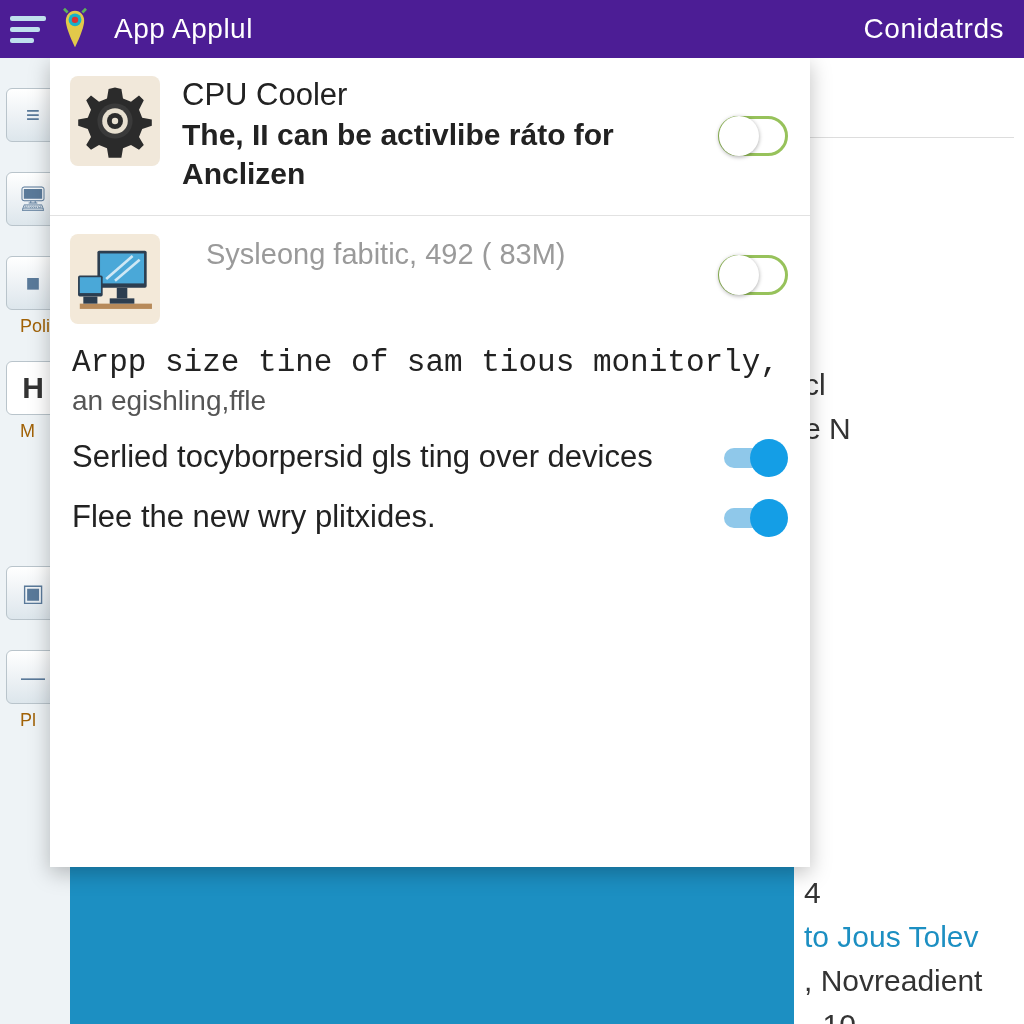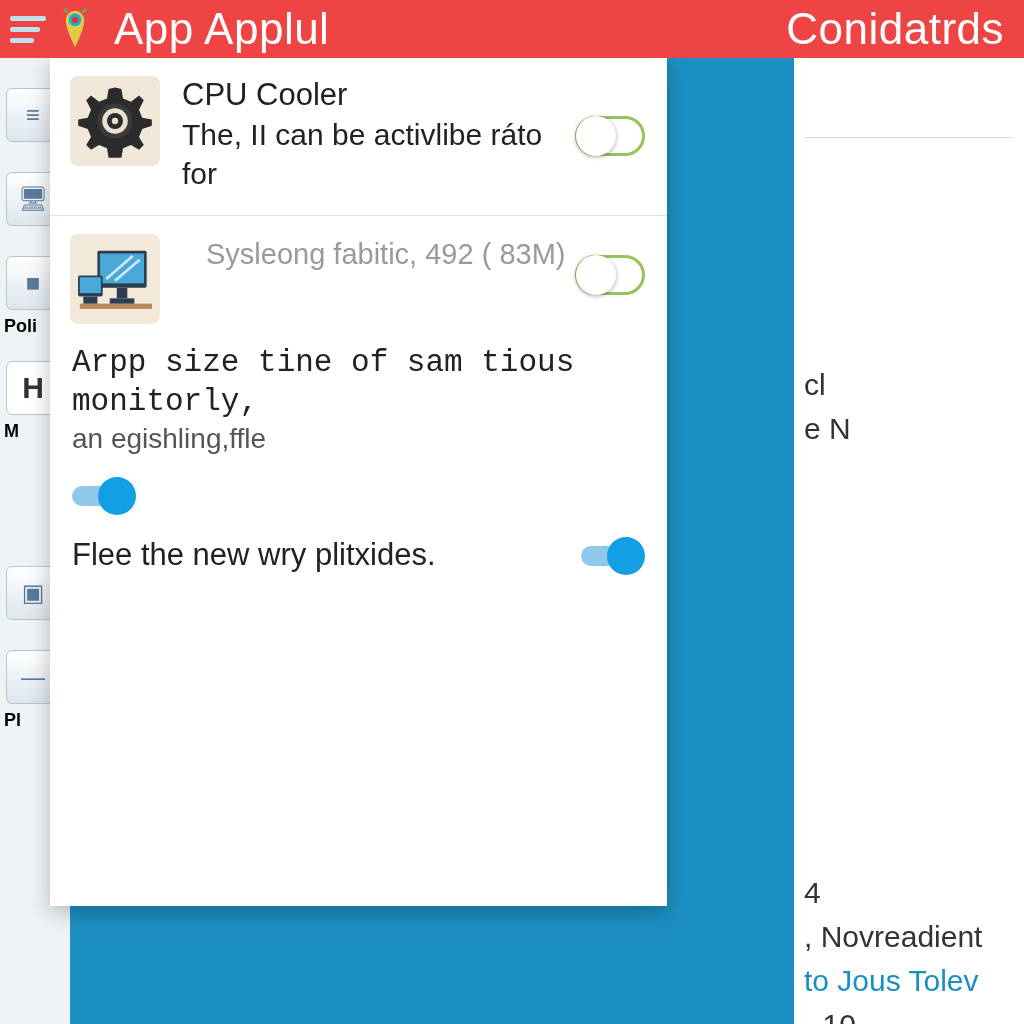--- a/index.html
+++ b/index.html
@@ -13,25 +13,25 @@
     overflow: hidden;
     font-family: Arial, Helvetica, sans-serif;
     background: #1c8fc2;
     position: relative;
   }
   
   
   .header {
     width: 100%;
     height: 58px;
-    background: #ef4444;
+    background: #4c1d95;
     display: flex;
     align-items: center;
     color: #fff;
-    font-size: 44px;
+    font-size: 28px;
     padding: 0 10px;
     position: relative;
     z-index: 3;
   }
   .hamburger {
     width: 40px;
     height: 40px;
     display: flex;
     flex-direction: column;
     justify-content: center;
@@ -87,23 +87,22 @@
     border: 1px solid #b9c4cb;
     border-radius: 6px;
     display: flex;
     align-items: center;
     justify-content: center;
     font-size: 24px;
     color: #5a7a9a;
   }
   .bg-label {
     font-size: 18px;
-    color: #000000;
-    margin: -24px 0 24px 4px;
-    font-weight: bold;
+    color: #a16207;
+    margin: -24px 0 24px 20px;
   }
   
   
   .bg-right {
     position: absolute;
     right: 0;
     top: 58px;
     width: 230px;
     height: 966px;
     background: #fff;
@@ -128,21 +127,21 @@
   }
   .bg-right-last {
     color: #333;
   }
   
   
   .card {
     position: absolute;
     left: 50px;
     top: 58px;
-    width: 617px;
+    width: 760px;
     background: #fff;
     box-shadow: 0 6px 20px rgba(0,0,0,0.25);
     z-index: 2;
     padding-bottom: 320px;
   }
   
   .list-item {
     display: flex;
     align-items: flex-start;
     padding: 18px 20px 22px 20px;
@@ -173,20 +172,21 @@
   }
   .item-title {
     font-size: 31px;
     color: #222;
     line-height: 1.25;
   }
   .item-sub {
     font-size: 30px;
     color: #222;
     line-height: 1.3;
+    font-weight: bold;
   }
   .item-meta {
     font-size: 29px;
     color: #9a9a9a;
     line-height: 1.3;
     margin-top: 2px;
     margin-left: 24px;
   }
   
   
@@ -299,22 +299,22 @@
   <div class="bg-icon">—</div>
   <div class="bg-label">Pl</div>
 </div>
 
 <div class="bg-right">
   <div class="bg-right-top"></div>
   <div class="bg-right-item">cl</div>
   <div class="bg-right-item">e N</div>
   <div class="bg-right-bottom">
     <div class="bg-right-item">4</div>
+    <div class="bg-right-item bg-right-link">to Jous Tolev</div>
     <div class="bg-right-item">, Novreadient</div>
-    <div class="bg-right-item bg-right-link">to Jous Tolev</div>
     <div class="bg-right-item bg-right-last">₁ 10</div>
   </div>
 </div>
 
 <div class="card">
 
   <div class="list-item">
     <div class="item-icon gear">
       <svg viewBox="0 0 100 100">
         <g transform="translate(50,50)">
@@ -324,20 +324,21 @@
           <circle r="22" fill="#3a3a3a"></circle>
           <circle r="16" fill="#e8e0d0"></circle>
           <circle r="10" fill="#2b2b2b"></circle>
           <circle r="4" fill="#e8e0d0"></circle>
         </g>
       </svg>
     </div>
     <div class="item-text">
       <div class="item-title">CPU Cooler</div>
       <div class="item-sub">The, II can be activlibe ráto for</div>
+      <div class="item-sub">Anclizen</div>
     </div>
     <div class="toggle outline">
       <div class="knob"></div>
     </div>
   </div>
 
   <div class="list-item no-border" style="padding-bottom:10px">
     <div class="item-icon pc">
       <svg viewBox="0 0 100 100">
         <rect x="10" y="78" width="82" height="6" fill="#b78a5a"></rect>
@@ -359,20 +360,21 @@
       <div class="knob"></div>
     </div>
   </div>
 
   <div class="text-block">
     <div class="item-title" style="font-size:31px">Arpp size tine of sam tious monitorly,</div>
   </div>
   <div class="sub-small">an egishling,ffle</div>
 
   <div class="text-row">
+    <div class="row-text">Serlied tocyborpersid gls ting over devices</div>
     <div class="switch">
       <div class="track"></div>
         <div class="knob"></div>
     </div>
   </div>
 
   <div class="text-row">
     <div class="row-text">Flee the new wry plitxides.</div>
     <div class="switch">
       <div class="track"></div>

